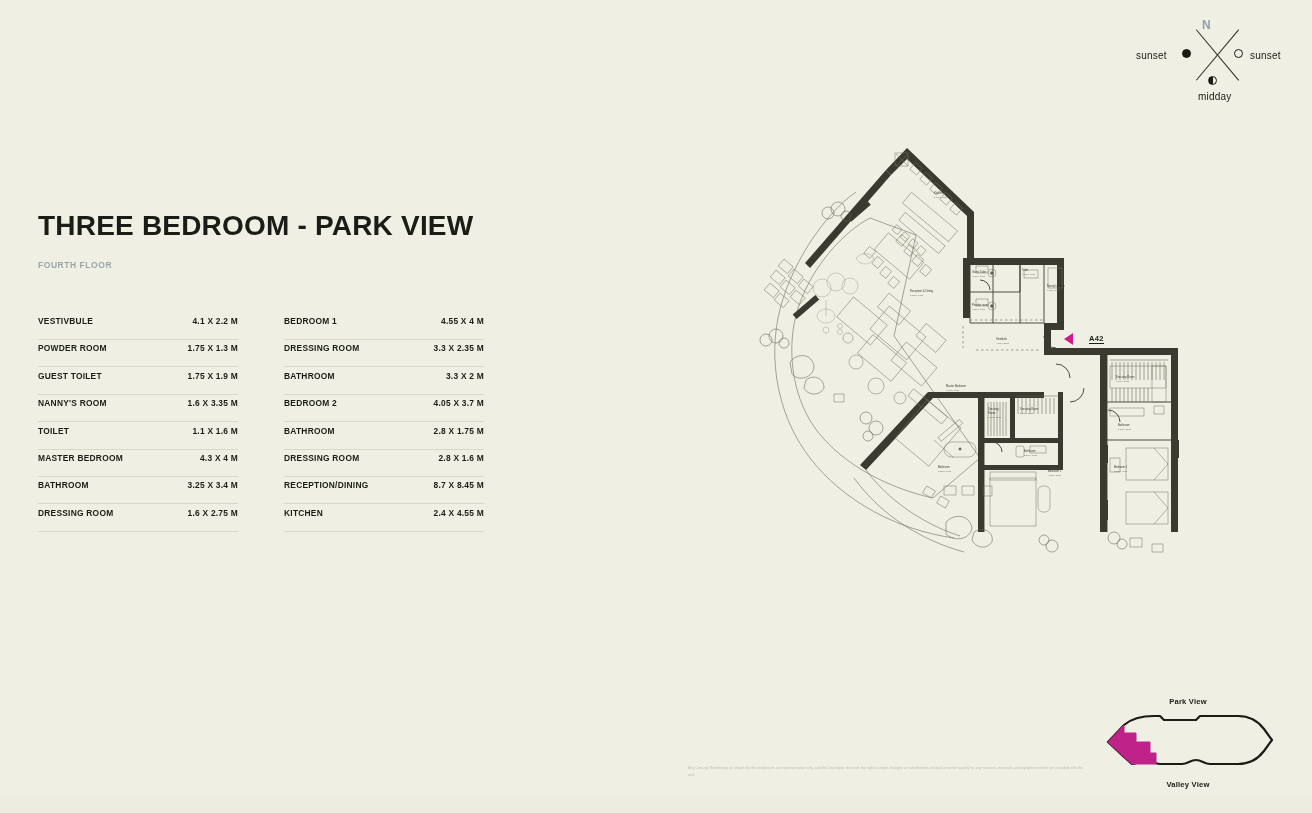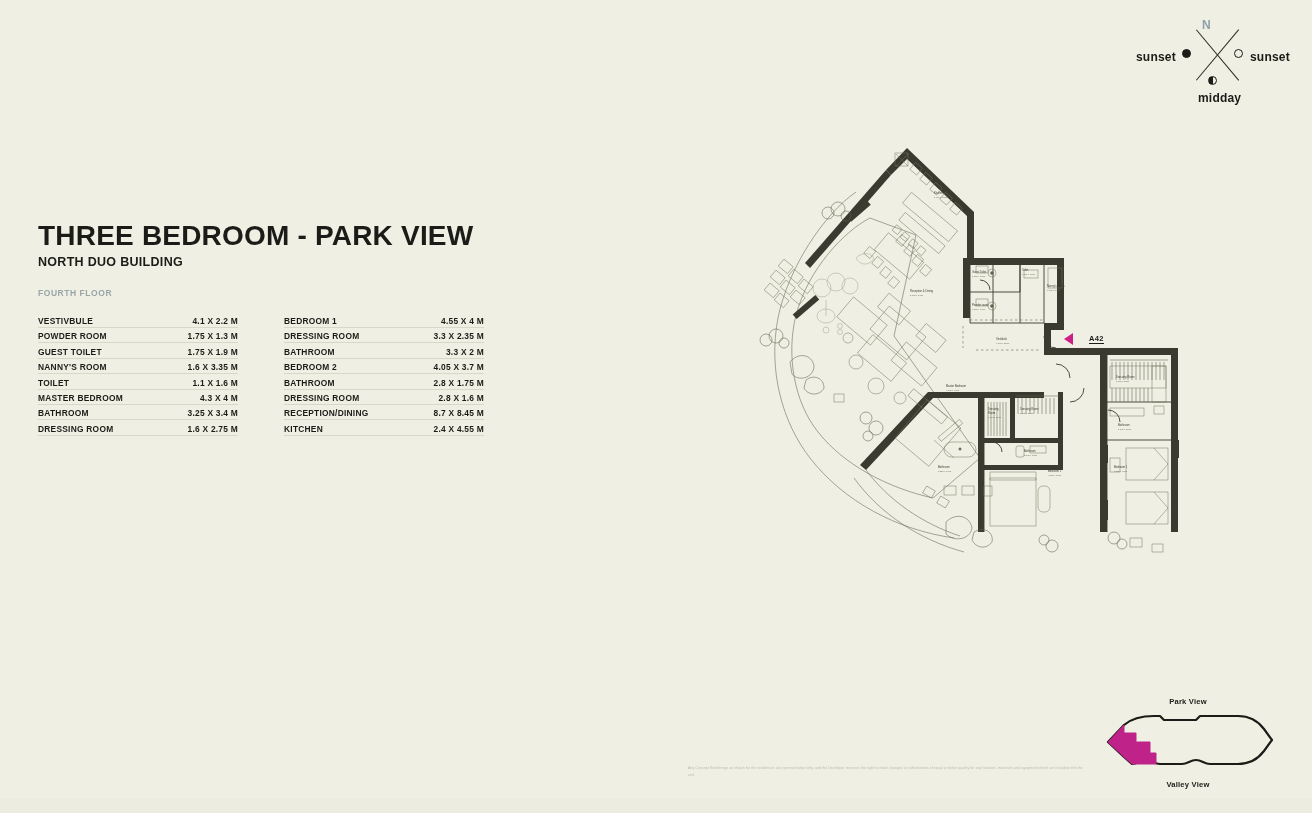--- a/index.html
+++ b/index.html
@@ -22,43 +22,43 @@
   .compass .cross i{
     position:absolute; left:50%; top:0; width:1.2px; height:100%;
     background:#2a2a22; transform-origin:50% 50%;
   }
   .compass .cross i.a{ transform:rotate(40deg); }
   .compass .cross i.b{ transform:rotate(-40deg); }
   .compass .n{
     position:absolute; left:66px; top:4px;
     font-size:12px; font-weight:bold; color:#8fa0a8; letter-spacing:.5px;
   }
-  .compass .lbl{ position:absolute; font-size:12px; font-weight:bold; color:#1b1b17; letter-spacing:.2px; }
+  .compass .lbl{ position:absolute; font-size:10px; font-weight:normal; color:#1b1b17; letter-spacing:.2px; }
   .compass .lbl.sunset{ left:0px; top:36px; }
   .compass .lbl.sunrise{ left:114px; top:36px; }
   .compass .lbl.midday{ left:62px; top:77px; }
   .dot{ position:absolute; width:9px; height:9px; border-radius:50%; border:1.4px solid #1b1b17; }
   .dot.full{ background:#1b1b17; left:46px; top:35px; }
   .dot.open{ background:transparent; left:98px; top:35px; }
   .dot.half{ left:72px; top:62px; background:linear-gradient(to right,#1b1b17 0 50%,transparent 50% 100%); }
 
   
   .titleblock{ position:absolute; left:38px; top:212px; }
-  .t1{ font-size:28px; font-weight:bold; letter-spacing:.2px; line-height:1.02;margin-top:10px; }
+  .t1{ font-size:28px; font-weight:bold; letter-spacing:.2px; line-height:1.02; }
   .t2{ font-size:12.5px; font-weight:bold; letter-spacing:.3px; margin-top:4px; }
   .t3{ font-size:8.5px; font-weight:bold; color:#9aa6aa; letter-spacing:.55px; margin-top:19px; }
   .t4{ font-size:8.5px; font-weight:bold; letter-spacing:.3px; margin-top:2px; }
 
   
   .tables{ position:absolute; left:38px; top:316px; width:460px; display:flex; gap:46px; }
   .tbl{ width:200px; }
   .trow{
     display:flex; justify-content:space-between; align-items:flex-end;
     font-size:8.4px; font-weight:bold; letter-spacing:.25px;
-    padding-bottom:1px; margin-bottom:3.4px;
+    padding-bottom:13px; margin-bottom:3.4px;
     border-bottom:1px solid #d7d8c9;
   }
   .trow .dim{ white-space:nowrap; }
 
   
   .plan{ position:absolute; left:748px; top:140px; width:450px; height:430px; }
   .plan svg{ width:100%; height:100%; display:block; }
 
   
   .unit{ position:absolute; left:1064px; top:333px; display:flex; align-items:center; gap:16px; }
@@ -101,21 +101,20 @@
   <div class="dot full"></div>
   <div class="dot open"></div>
   <div class="dot half"></div>
   <div class="lbl sunset">sunset</div>
   <div class="lbl sunrise">sunset</div>
   <div class="lbl midday">midday</div>
 </div>
 
 <div class="titleblock">
   <div class="t1">THREE BEDROOM - PARK VIEW</div>
-  <div class="t2">NORTH DUO BUILDING</div>
   <div class="t3">FOURTH FLOOR</div>
 </div>
 
 <div class="tables">
   <div class="tbl">
     <div class="trow">
         <span>VESTIVBULE</span>
         <span class="dim">4.1 X 2.2 M</span>
       </div>
     <div class="trow">

